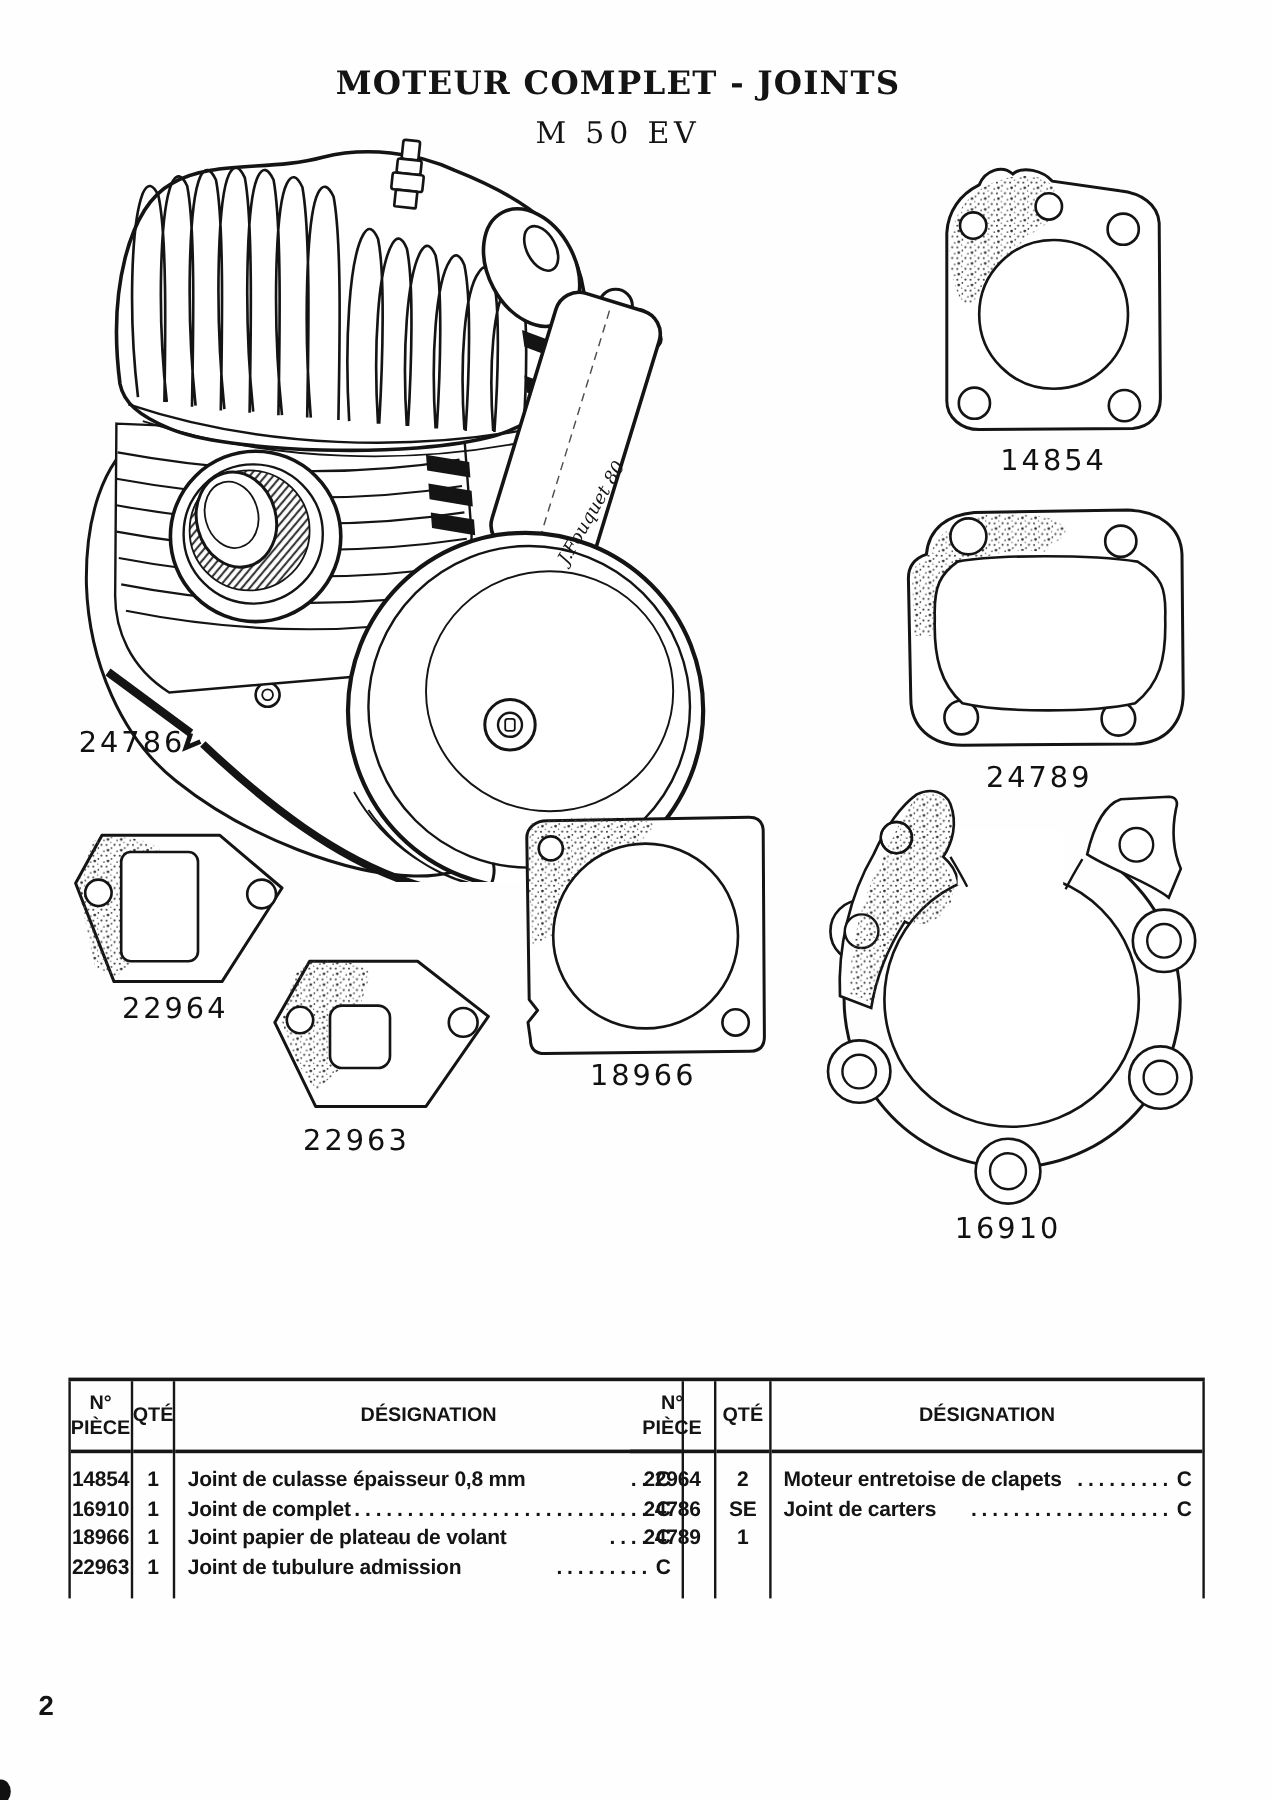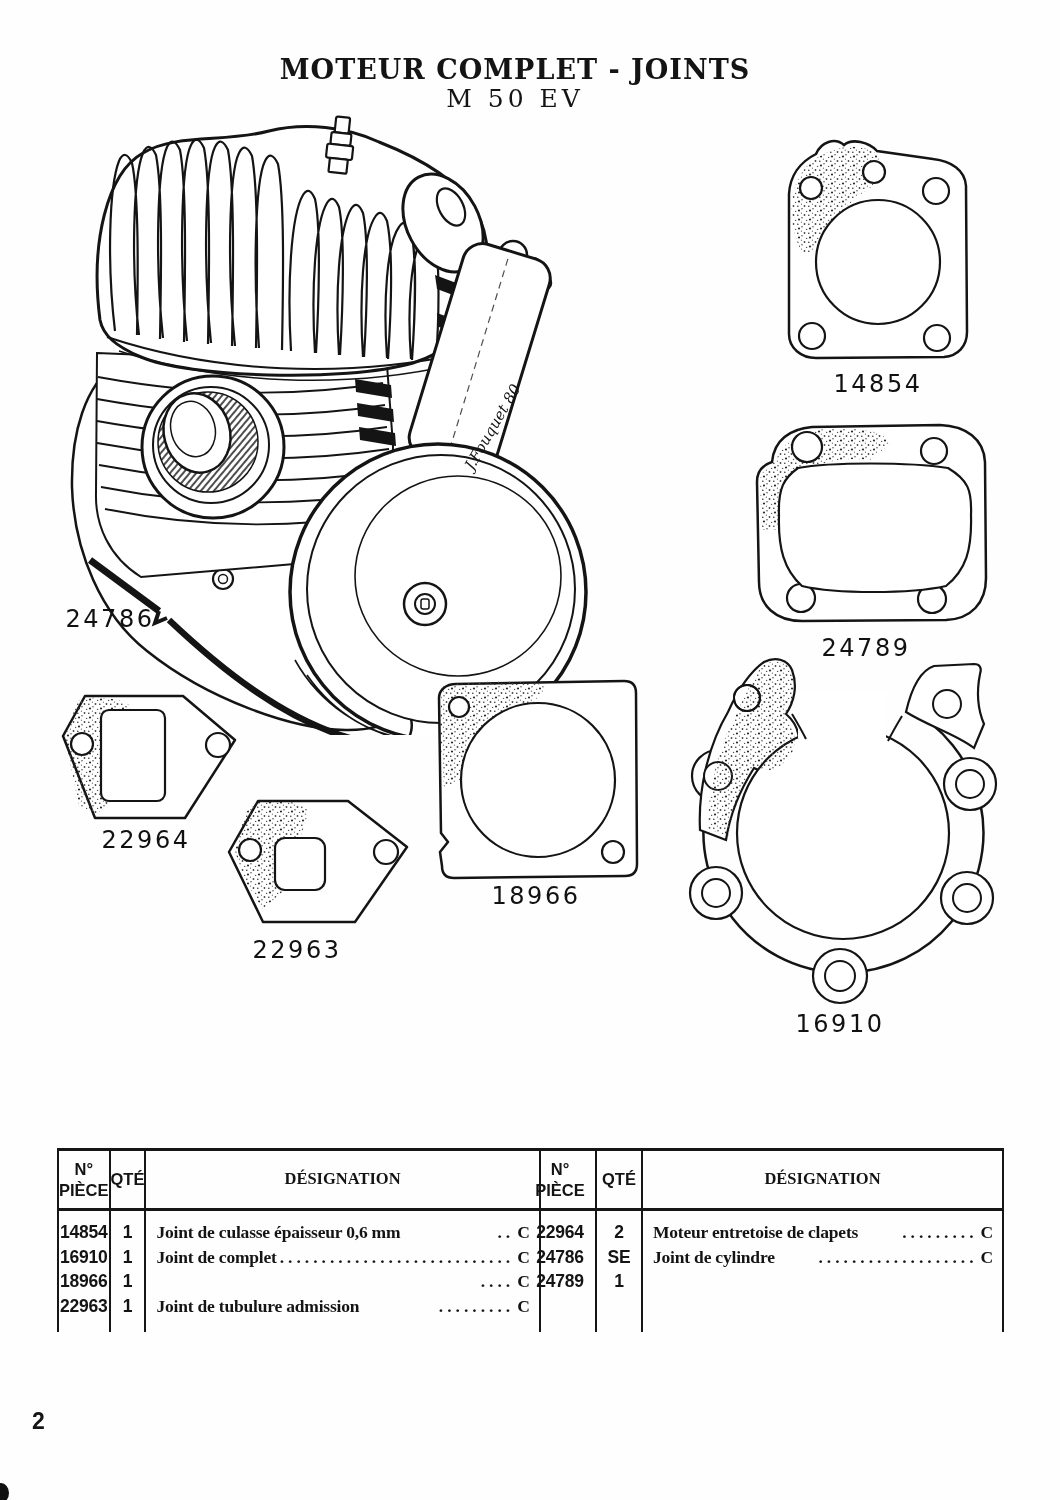--- a/index.html
+++ b/index.html
@@ -1,39 +1,39 @@
 <!DOCTYPE html>
 <html><head>
 <meta charset="utf-8">
 <style>
   html,body{margin:0;padding:0;background:#e8e8e8;}
   .page{position:relative;width:1060px;height:1500px;background:#fefefe;margin:0 auto;
         font-family:"Liberation Sans",sans-serif;overflow:hidden;color:#141414;}
   .title{position:absolute;top:54px;left:0;width:1030px;text-align:center;
          font-family:"DejaVu Serif",serif;font-weight:700;font-size:27px;letter-spacing:1px;}
-  .subtitle{position:absolute;top:84px;left:0;width:1030px;text-align:center;
+  .subtitle{position:absolute;top:96px;left:0;width:1030px;text-align:center;
             font-family:"DejaVu Serif",serif;font-size:25px;letter-spacing:4px;}
   .plabel{position:absolute;transform:translateX(-50%);font-family:"DejaVu Sans",sans-serif;
           font-size:24px;letter-spacing:2.5px;color:#111;white-space:nowrap;}
   svg{position:absolute;}
   svg .ink{stroke:#141414;fill:none;}
   svg .blob{stroke:#141414;fill:#fff;}
 
   
   .ptable{position:absolute;left:57px;top:1148px;width:947px;display:flex;
           border-top:3px solid #161616;}
   .half{display:flex;border-left:2px solid #161616;}
   .half.right{border-left:none;}
   .col{display:flex;flex-direction:column;}
   .col{border-right:2px solid #161616;}
   .hd{height:57px;border-bottom:3px solid #161616;display:flex;flex-direction:column;
       align-items:center;justify-content:center;font-weight:700;font-size:16.5px;line-height:1.25;}
   .bd{padding-top:9px;height:112px;}
   .cell{height:24.5px;line-height:24.5px;font-weight:700;font-size:17.5px;letter-spacing:-0.2px;}
-  .cnum{width:68px;} .cqty{width:43px;justify-content:flex-end;} .cdes{flex:1;font-family:Liberation Serif, serif;}
+  .cnum{width:68px;} .cqty{width:43px;justify-content:flex-end;} .cdes{flex:1;}
   .cnum .cell,.cqty .cell{text-align:center;}
   .cdes .cell{display:flex;padding:0 9px 0 10px;}
   .lab{white-space:nowrap;}
   .lead{flex:1;min-width:0;overflow:hidden;white-space:nowrap;text-align:right;
         letter-spacing:4px;margin:0 3px;}
   .suf{white-space:nowrap;}
   .hleft{width:466px;} .hright{width:479px;}
   .hright .cnum{width:70px;} .hright .cqty{width:44px;}
 
   .pageno{position:absolute;left:32px;top:1408px;font-weight:700;font-size:23px;}
@@ -255,30 +255,31 @@
           <div class="cell">1</div>
           <div class="cell">1</div>
         </div>
       </div>
       <div class="col cdes">
         <div class="hd">
           <span>DÉSIGNATION</span>
         </div>
         <div class="bd">
           <div class="cell des">
-            <span class="lab">Joint de culasse épaisseur 0,6 mm</span>
+            <span class="lab">Joint de culasse épaisseur 0,8 mm</span>
             <span class="lead">..</span>
             <span class="suf">C</span>
           </div>
           <div class="cell des">
             <span class="lab">Joint de complet</span>
             <span class="lead">............................</span>
             <span class="suf">C</span>
           </div>
           <div class="cell des">
+            <span class="lab">Joint papier de plateau de volant</span>
             <span class="lead">....</span>
             <span class="suf">C</span>
           </div>
           <div class="cell des">
             <span class="lab">Joint de tubulure admission</span>
             <span class="lead">.........</span>
             <span class="suf">C</span>
           </div>
         </div>
       </div>
@@ -309,21 +310,21 @@
         <div class="hd">
           <span>DÉSIGNATION</span>
         </div>
         <div class="bd">
           <div class="cell des">
             <span class="lab">Moteur entretoise de clapets</span>
             <span class="lead">.........</span>
             <span class="suf">C</span>
           </div>
           <div class="cell des">
-            <span class="lab">Joint de cylindre</span>
+            <span class="lab">Joint de carters</span>
             <span class="lead">...................</span>
             <span class="suf">C</span>
           </div>
         </div>
       </div>
     </div>
   </div>
 
   <div class="pageno">2</div>
   <div class="cornermark"></div>

